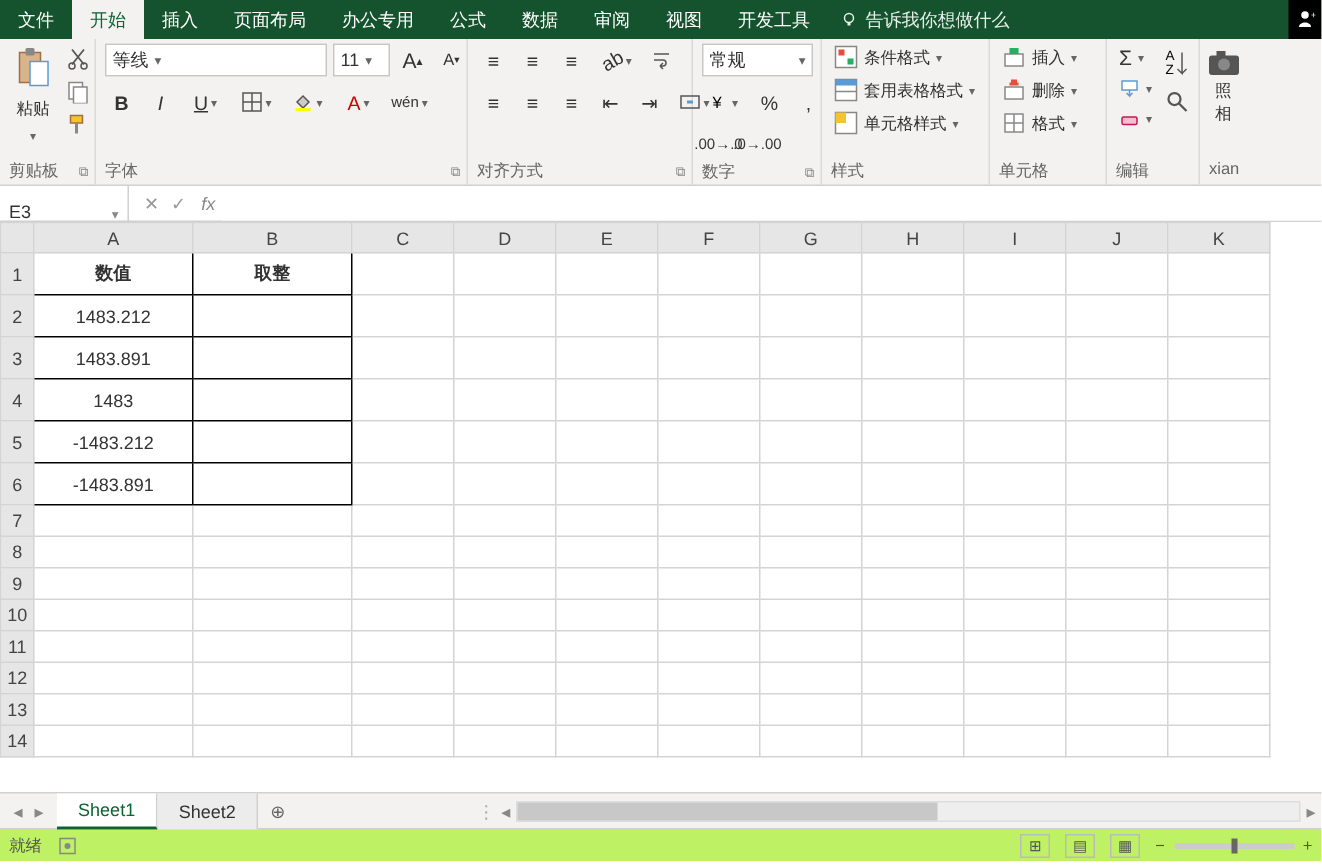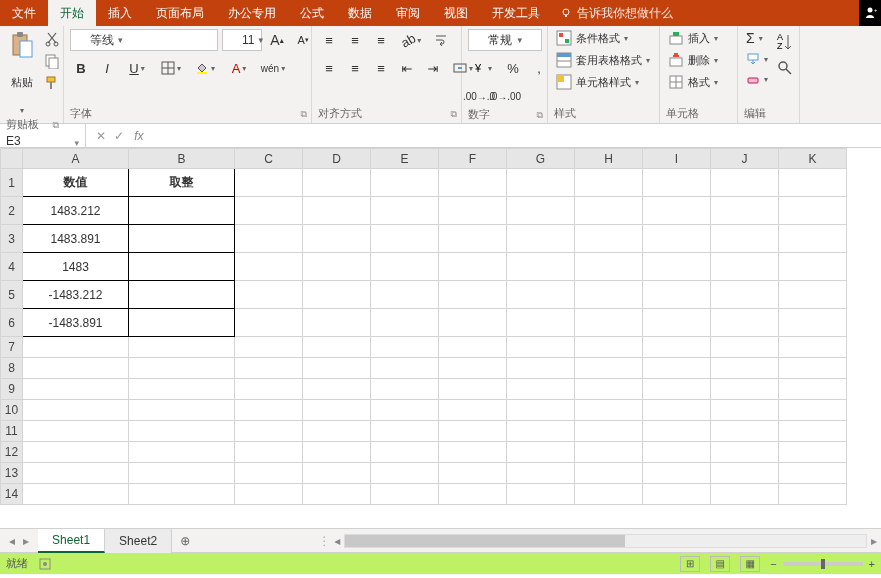--- a/index.html
+++ b/index.html
@@ -1,33 +1,33 @@
 <!DOCTYPE html>
 <html><head>
 <meta charset="utf-8">
 <style>
 *{box-sizing:border-box;margin:0;padding:0;font-family:"Microsoft YaHei",Arial,sans-serif}
 body{background:#fff;overflow:hidden;width:881px;height:578px;font-size:12px;color:#333}
-.menubar{background:#c2410c;height:26px;display:flex;align-items:center;color:#fff;font-size:12px}
+.menubar{background:#14532d;height:26px;display:flex;align-items:center;color:#fff;font-size:12px}
 .menubar .tab{padding:0 12px;height:26px;display:flex;align-items:center;cursor:pointer}
 .menubar .tab.active{background:#f3f2f1;color:#0e6332}
 .menubar .tell{margin-left:8px;display:flex;align-items:center;opacity:.9}
 .menubar .tell svg{margin-right:5px}
 .menubar .spacer{flex:1}
 .menubar .share{background:#000;width:22px;height:26px;display:flex;align-items:center;justify-content:center}
 .ribbon{background:#f3f2f1;height:98px;border-bottom:1px solid #d0d0d0;display:flex}
 .group{border-right:1px solid #d9d9d9;padding:3px 6px 2px;display:flex;flex-direction:column;justify-content:space-between;position:relative}
 .group-body{flex:1;display:flex;gap:6px;align-items:flex-start}
 .group-label{text-align:center;font-size:11px;color:#666;height:16px;display:flex;align-items:center;justify-content:flex-start;position:relative}
 .group-label .dlg{position:absolute;right:-2px;bottom:1px;font-size:9px;color:#888;cursor:pointer}
-.bigbtn{display:flex;flex-direction:column;align-items:center;gap:16px;padding:2px 4px;cursor:pointer}
+.bigbtn{display:flex;flex-direction:column;align-items:center;gap:6px;padding:2px 4px;cursor:pointer}
 .bigbtn .lbl{font-size:11px}
 .col{display:flex;flex-direction:column;gap:3px}
 .row{display:flex;gap:4px;align-items:center}
-.dd{border:1px solid #c7c7c7;background:#fff;height:22px;display:flex;align-items:center;padding:0 19px;font-size:12px;cursor:pointer}
+.dd{border:1px solid #c7c7c7;background:#fff;height:22px;display:flex;align-items:center;padding:0 4px;font-size:12px;cursor:pointer}
 .dd .arr{margin-left:4px;font-size:9px;color:#666}
 .smbtn{width:22px;height:22px;display:flex;align-items:center;justify-content:center;cursor:pointer;font-size:13px}
 .smbtn.split{width:30px}
 .smbtn.split .arr{font-size:8px;color:#666;margin-left:2px}
 .iconbtn{display:flex;align-items:center;gap:4px;cursor:pointer;padding:1px 2px;font-size:11px}
 .iconbtn .arr{font-size:8px;color:#666}
 .namebox{height:24px;border-bottom:1px solid #d0d0d0;display:flex;align-items:center;background:#fff}
 .namebox .nb{width:86px;border-right:1px solid #d0d0d0;height:24px;display:flex;align-items:flex-end;padding:0 6px;font-size:12px}
 .namebox .nb .arr{margin-left:auto;font-size:9px;color:#888}
 .namebox .fbtns{display:flex;gap:8px;padding:0 10px;color:#999}
@@ -346,20 +346,33 @@
             <circle cx="7" cy="7" r="4" fill="none" stroke="#555" stroke-width="1.5"></circle>
             <line x1="10" y1="10" x2="15" y2="15" stroke="#555" stroke-width="1.5"></line>
           </svg>
       </div>
     </div>
     <div class="group-label">
         <span>编辑</span>
       </div>
   </div>
 
+  <div class="group" style="width:32px;border-right:none">
+    <div class="cam">
+      <svg width="22" height="18" style="cursor:pointer">
+          <rect x="1" y="4" width="20" height="13" rx="2" fill="#555"></rect>
+          <circle cx="11" cy="10" r="4" fill="#888"></circle>
+          <rect x="6" y="1" width="6" height="4" fill="#555"></rect>
+        </svg>
+      <span style="font-size:11px">照相</span>
+    </div>
+    <div class="group-label">
+        <span>xian</span>
+      </div>
+  </div>
 </div>
 
 <div class="namebox">
   <div class="nb">
       <span>E3</span>
       <span class="arr">▾</span>
     </div>
   <div class="fbtns">
     <span>✕</span>
     <span>✓</span>

